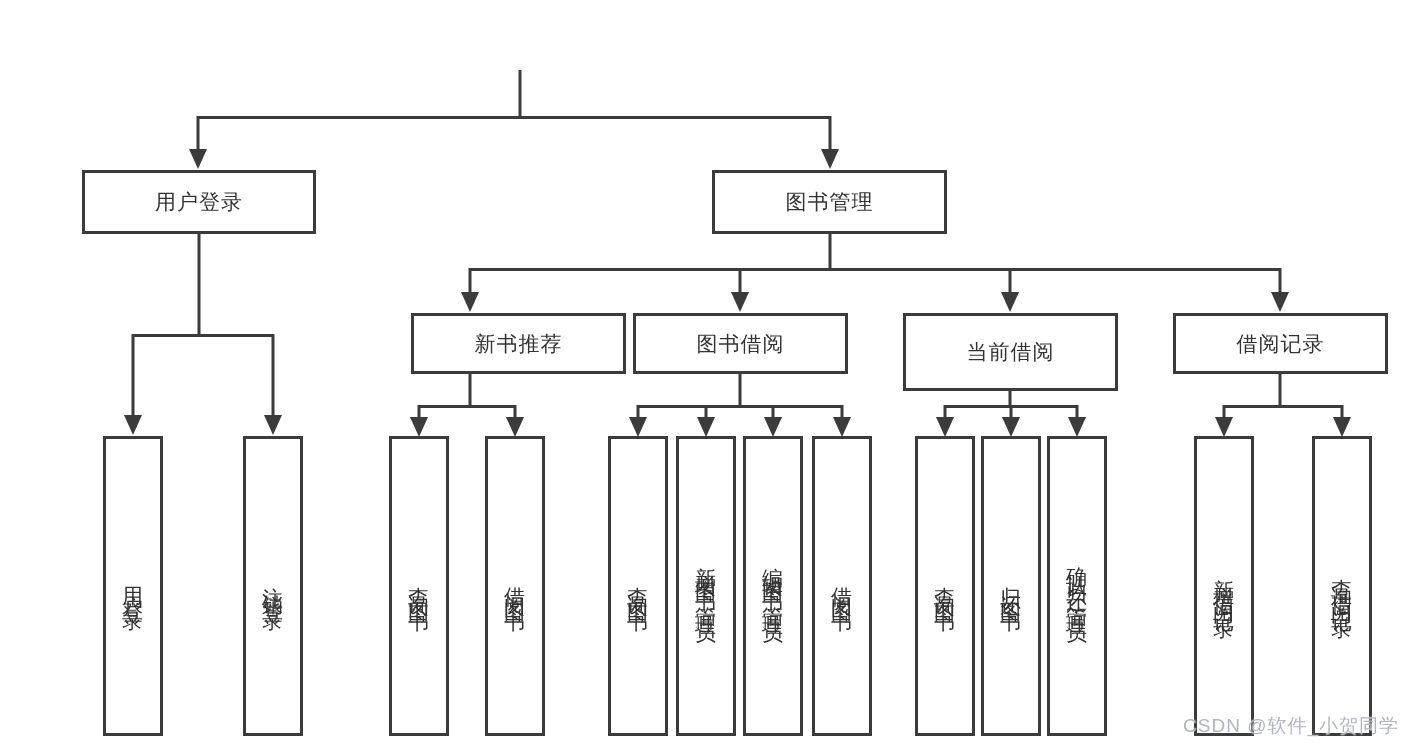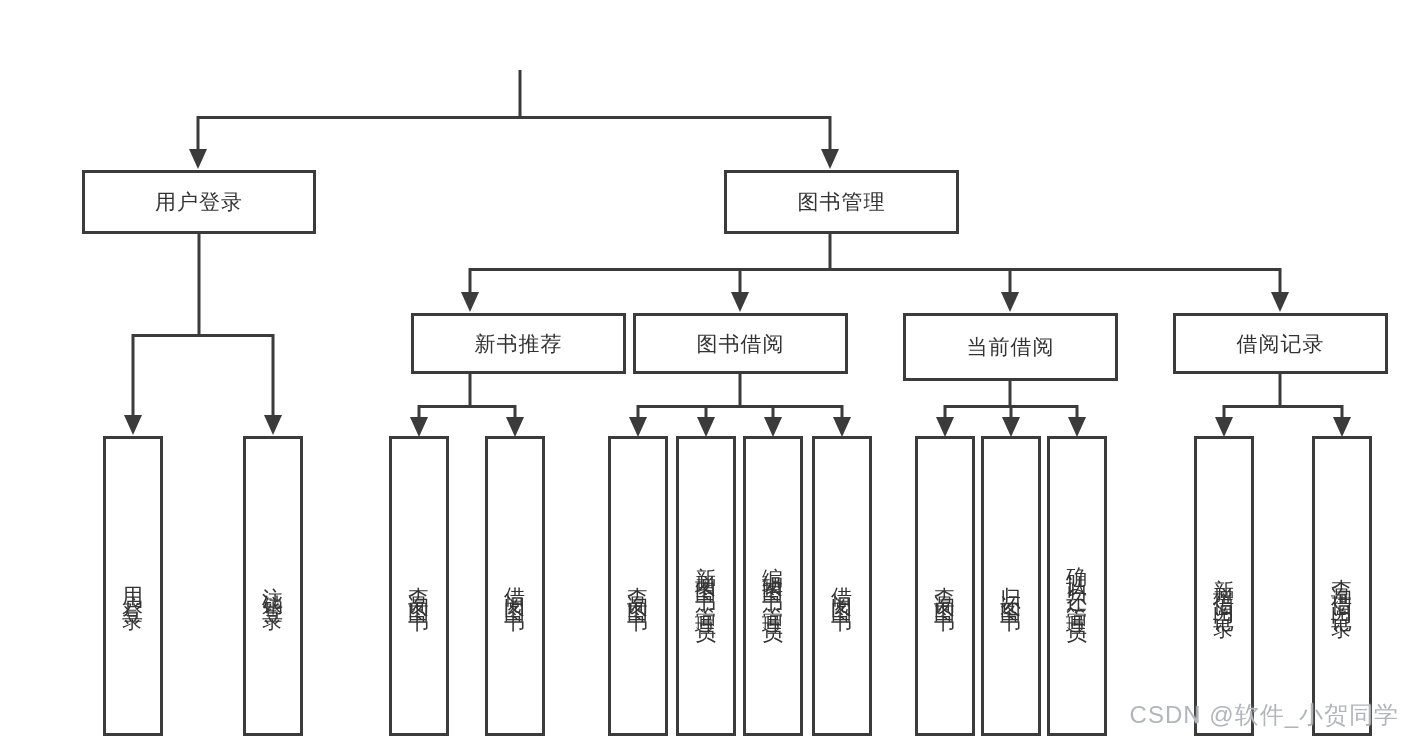--- a/index.html
+++ b/index.html
@@ -31,22 +31,22 @@
   .leaf .vtext{
     writing-mode:vertical-rl;
     text-orientation:mixed;
     letter-spacing:8px;
     font-size:21px;
     line-height:1;
     white-space:nowrap;
   }
   .watermark{
     position:absolute;
-    right:6px;bottom:16px;
-    font-size:24px;
+    right:6px;bottom:8px;
+    font-size:19px;
     color:var(--wm);
     text-shadow:0 0 2px #ffffff;
     letter-spacing:1px;
     z-index:5;
     background:transparent;
   }
 </style>
 </head>
 <body>
 
@@ -104,31 +104,31 @@
       <line x1="1224" y1="405" x2="1224" y2="421" stroke="#3b3b3b" stroke-width="3"></line>
       <polygon points="1215,417 1233,417 1224,437" fill="#3b3b3b"></polygon>
       <line x1="1342" y1="405" x2="1342" y2="421" stroke="#3b3b3b" stroke-width="3"></line>
       <polygon points="1333,417 1351,417 1342,437" fill="#3b3b3b"></polygon>
     </svg>
 
 
   <div class="box" style="left:82px;top:170px;width:234px;height:64px;">
     <span>用户登录</span>
   </div>
-  <div class="box" style="left:712px;top:170px;width:235px;height:64px;margin-left:12px;">
+  <div class="box" style="left:712px;top:170px;width:235px;height:64px;">
     <span>图书管理</span>
   </div>
 
   <div class="box" style="left:363px;top:313px;width:215px;height:61px;margin-left:48px;">
     <span>新书推荐</span>
   </div>
   <div class="box" style="left:633px;top:313px;width:215px;height:61px;">
     <span>图书借阅</span>
   </div>
-  <div class="box" style="left:903px;top:313px;width:215px;height:68px;">
+  <div class="box" style="left:903px;top:313px;width:215px;height:78px;">
     <span>当前借阅</span>
   </div>
   <div class="box" style="left:1173px;top:313px;width:215px;height:61px;">
     <span>借阅记录</span>
   </div>
 
   <div class="box leaf" style="left:103px;top:436px;width:60px;height:300px;">
     <span class="vtext">用户登录</span>
   </div>
   <div class="box leaf" style="left:243px;top:436px;width:60px;height:300px;">

